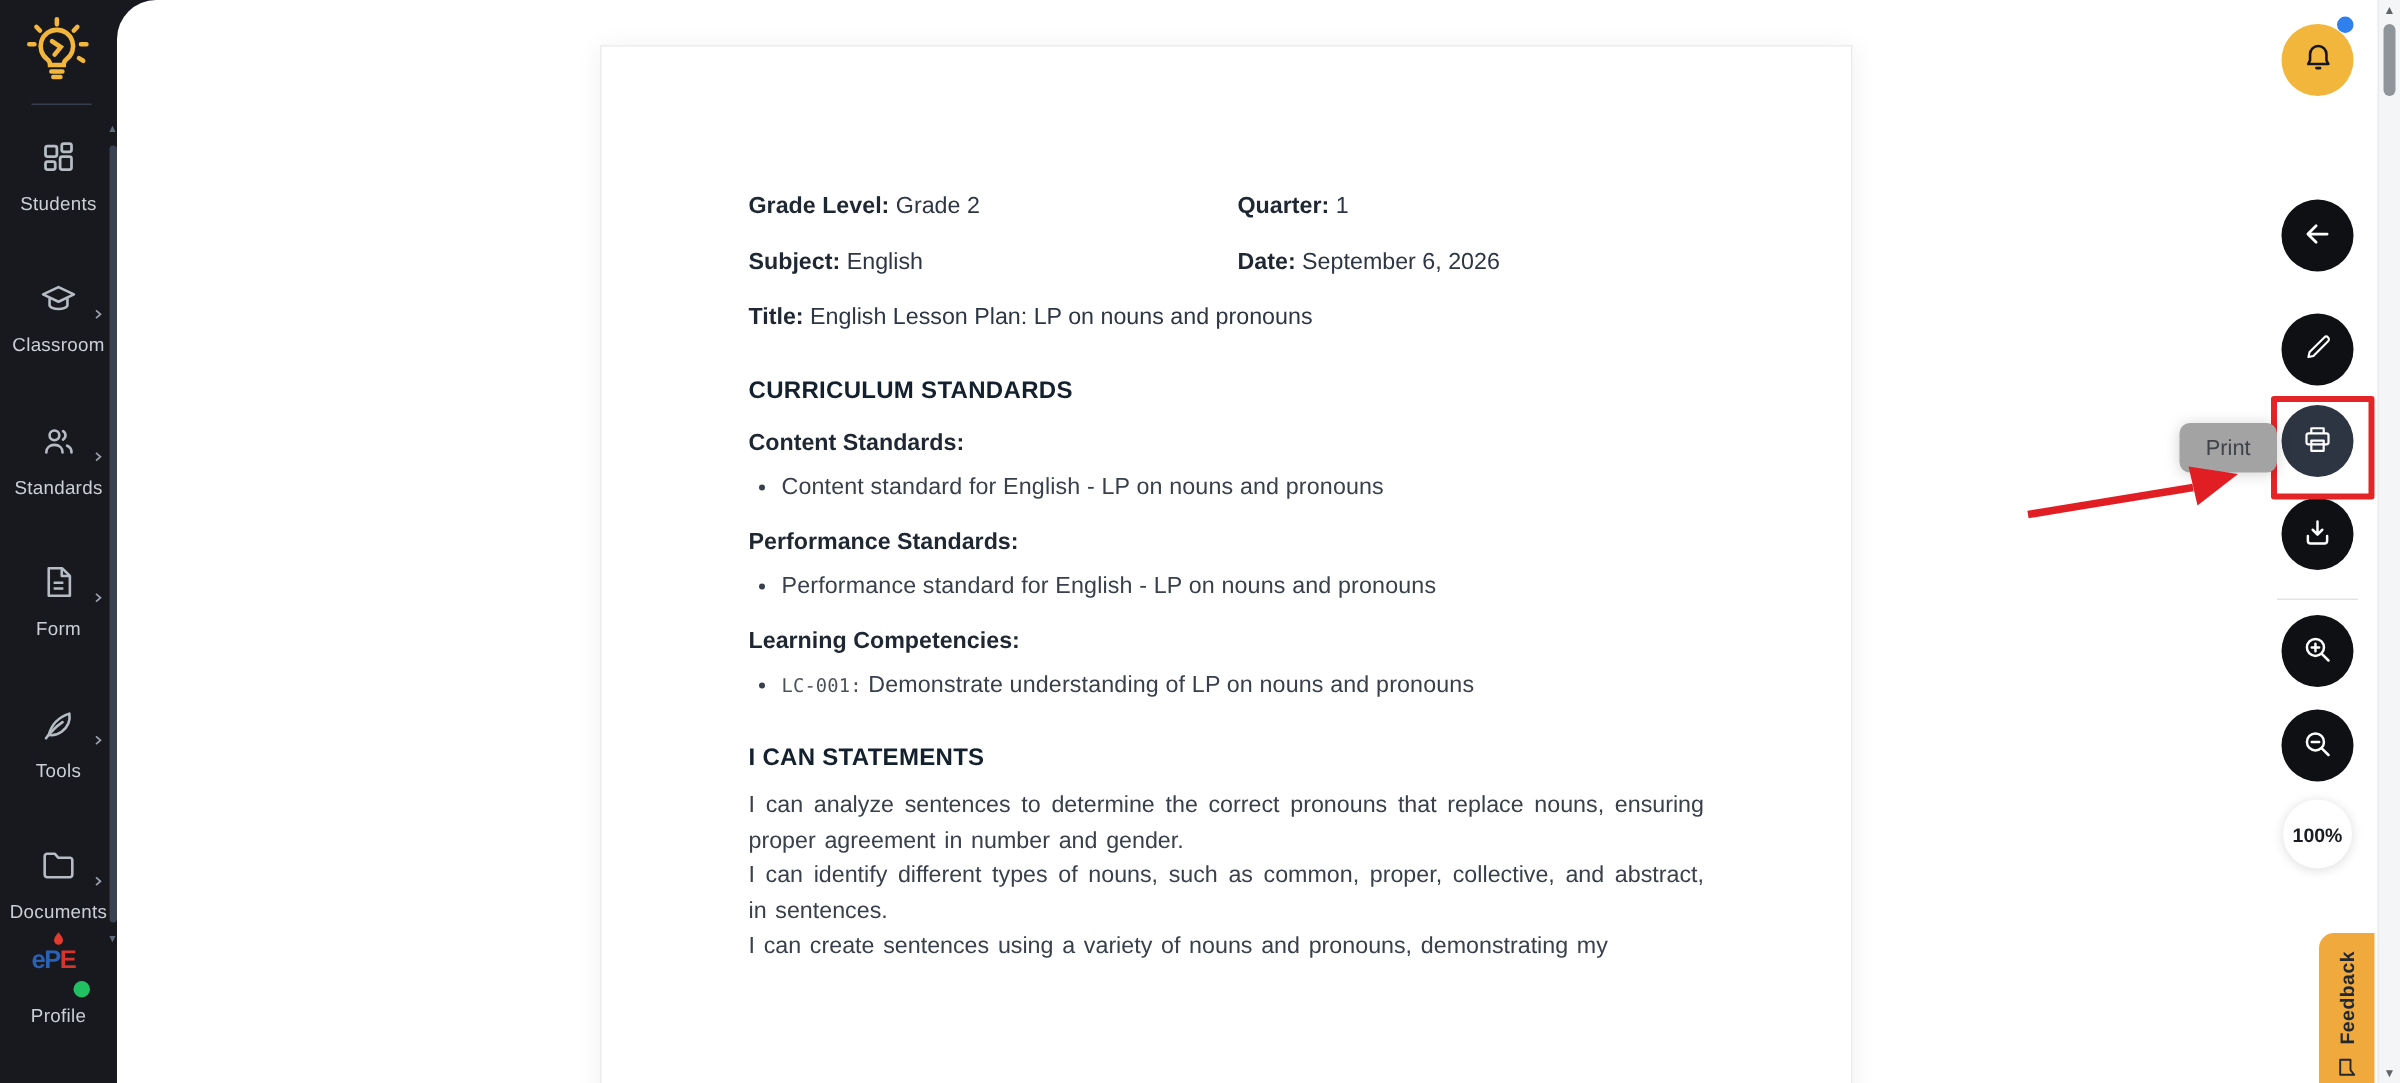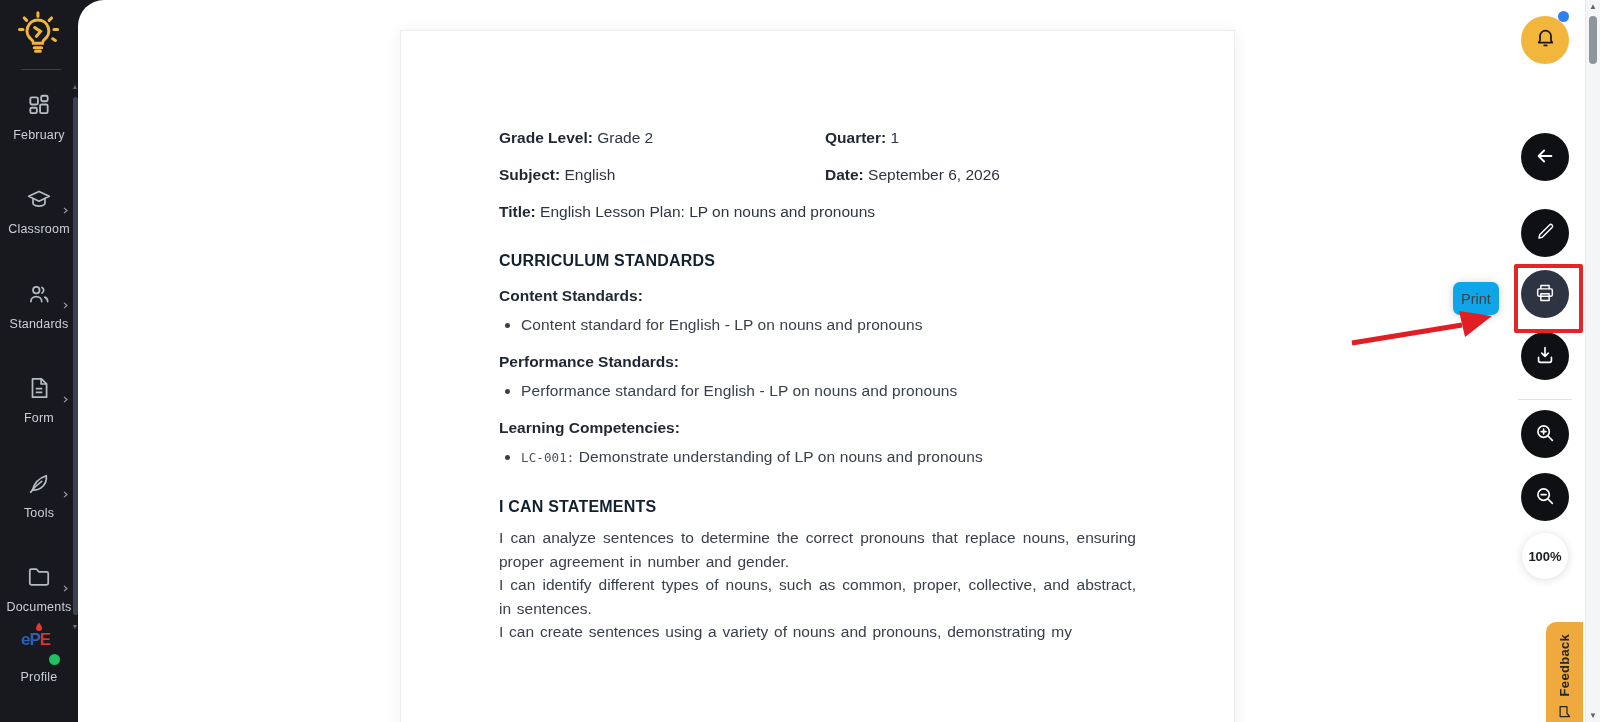--- a/index.html
+++ b/index.html
@@ -54,21 +54,21 @@
   .btn-print{top:270px;background:#2E3542;}
   .btn-download{top:332px}
   .rail-divider{position:absolute;left:1518px;top:399px;width:54px;height:1px;background:#e3e3e3;z-index:4;}
   .btn-zoomin{top:410px}.btn-zoomout{top:473px}
   .zoom-badge{position:absolute;left:1522px;top:533px;width:46px;height:46px;border-radius:50%;background:#fff;
               box-shadow:0 1px 8px rgba(0,0,0,.14);display:flex;align-items:center;justify-content:center;
               font-size:13px;font-weight:700;color:#191c20;z-index:4;}
 
   
   .print-hl{position:absolute;left:1514px;top:264px;width:61px;height:61px;border:4px solid #E42527;border-radius:2px;z-index:5;}
-  .tooltip{position:absolute;left:1453px;top:282px;width:46px;height:33px;background:#0ea5e9;border-radius:7px;
+  .tooltip{position:absolute;left:1453px;top:282px;width:65px;height:33px;background:#a3a3a3;border-radius:7px;
            box-shadow:0 1px 10px rgba(0,0,0,.18);display:flex;align-items:center;justify-content:center;
            font-size:14.5px;color:#3f4248;z-index:6;}
   .anno-arrow{position:absolute;left:1342px;top:303px;z-index:6;}
 
   
   .feedback{position:absolute;left:1546px;top:622px;width:37px;height:120px;background:#EFA93C;
             border-radius:10px 0 0 10px;cursor:pointer;z-index:4;display:flex;flex-direction:column;
             align-items:center;padding-top:12px;box-sizing:border-box;}
   .feedback .vtxt{writing-mode:vertical-rl;transform:rotate(180deg);font-size:13px;font-weight:700;color:#23272e;letter-spacing:.3px;}
   .feedback .fb-icon{margin-top:8px;}
@@ -99,21 +99,21 @@
 
     <div class="nav-item ni-dashboard">
       <span>
         <svg width="26" height="26" viewBox="0 0 24 24" fill="none" stroke="#b6bcc4" stroke-width="1.7">
           <rect x="4" y="5" width="7" height="6.5" rx="1.3"></rect>
           <rect x="14" y="3.5" width="6" height="5" rx="1.3"></rect>
           <rect x="4" y="14.5" width="6" height="5" rx="1.3"></rect>
           <rect x="13" y="11.5" width="7" height="8" rx="1.3"></rect>
         </svg>
       </span>
-      <span class="lbl">February</span>
+      <span class="lbl">Students</span>
     </div>
 
     <div class="nav-item ni-classroom">
       <span>
         <svg width="26" height="26" viewBox="0 0 24 24" fill="none" stroke="#b6bcc4" stroke-width="1.6" stroke-linejoin="round">
           <path d="M2.5 9.5 12 5l9.5 4.5L12 14 2.5 9.5z"></path>
           <path d="M6.5 11.8v4.4c0 1.1 2.5 2.3 5.5 2.3s5.5-1.2 5.5-2.3v-4.4"></path>
         </svg>
       </span>
       <span class="chev">

